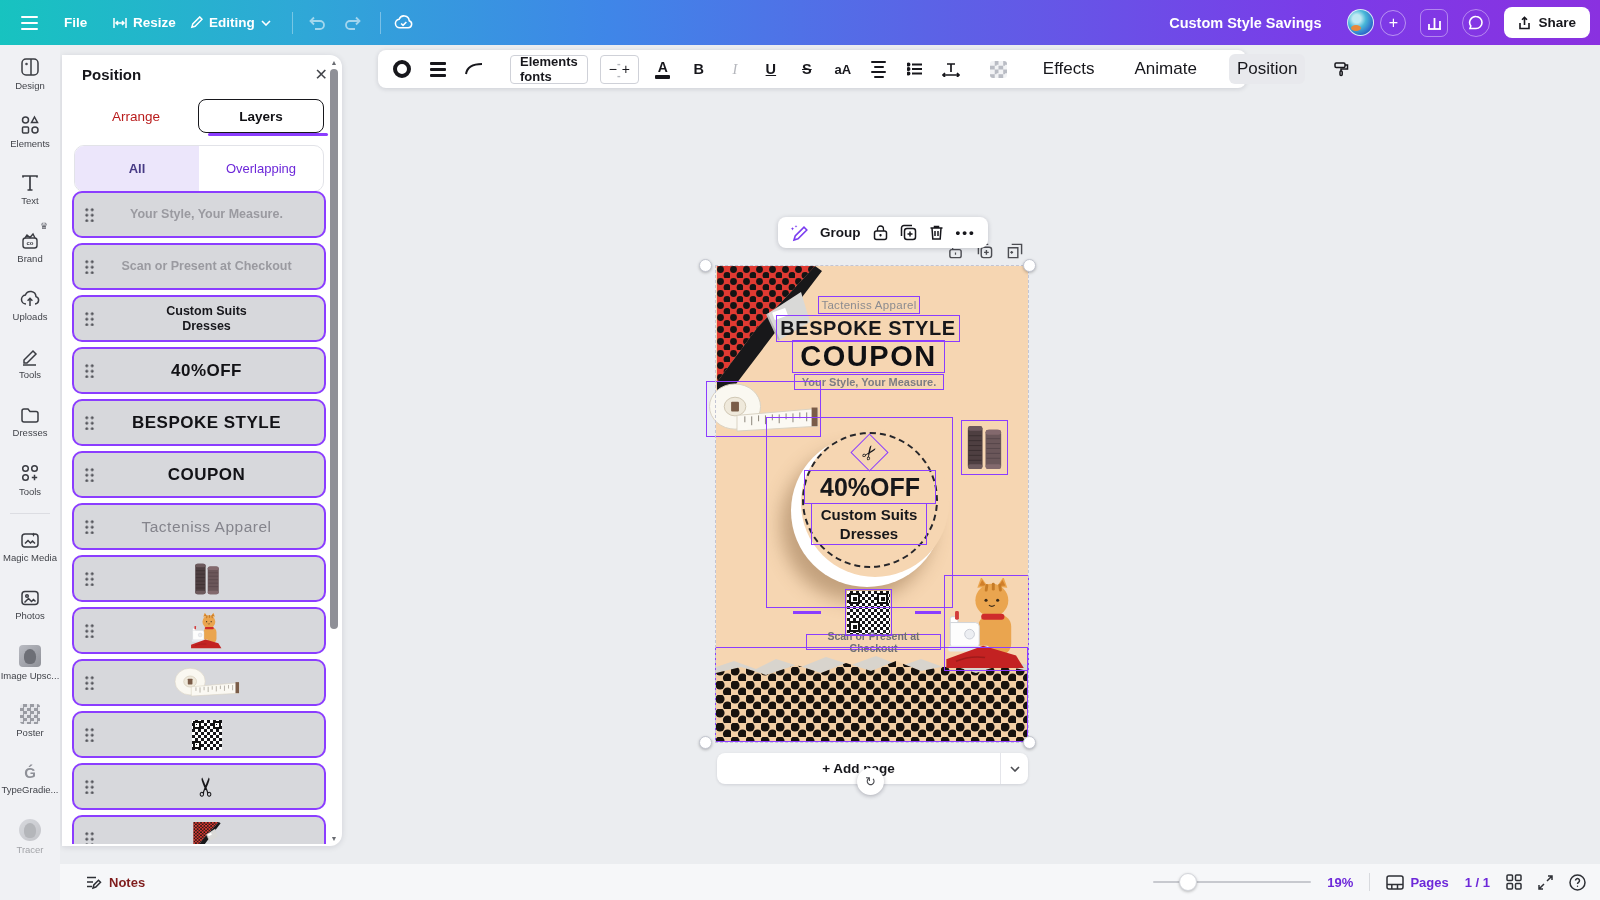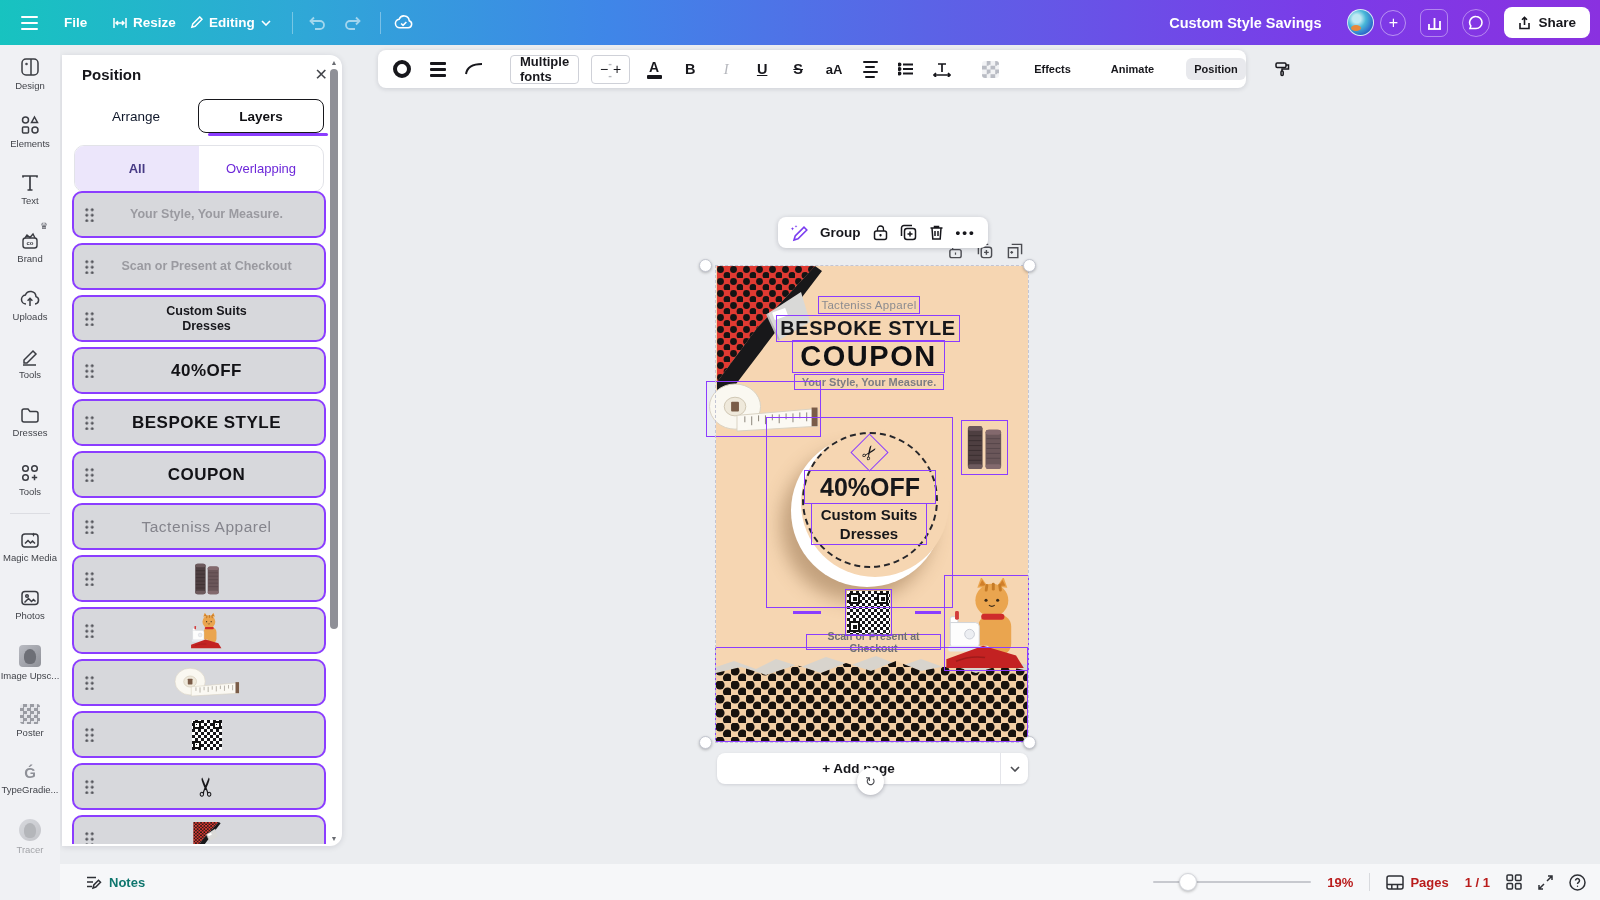--- a/index.html
+++ b/index.html
@@ -35,21 +35,21 @@
   .crown { position:absolute; top:2px; right:12px; font-size:9px; color:#5c5e66; }
   .thumb-ic { width:22px; height:22px; border-radius:4px; background:linear-gradient(135deg,#b9bbc2,#8e9097); position:relative; overflow:hidden; }
   .thumb-ic::after { content:""; position:absolute; inset:4px 5px 3px 5px; background:#6d6f76; border-radius:50% 50% 40% 40%; }
 
   
   #panel { position:absolute; left:62px; top:55px; width:280px; height:791px; background:#fff; border-radius:0 12px 12px 0; box-shadow:0 1px 6px rgba(20,20,40,.12); z-index:20; }
   #panel-header { position:absolute; left:20px; top:11px; right:14px; display:flex; justify-content:space-between; align-items:center; }
   #panel-title { font-size:15px; font-weight:700; color:#17171c; }
   #panel-close { font-size:16px; color:#43454b; cursor:pointer; line-height:1; }
   .tabs { position:absolute; left:12px; top:44px; right:18px; height:34px; display:flex; }
-  .tab { flex:1; display:flex; align-items:center; justify-content:center; font-size:13.5px; color:#0f172a; cursor:pointer; }
+  .tab { flex:1; display:flex; align-items:center; justify-content:center; font-size:13.5px; color:#b91c1c; cursor:pointer; }
   .tab.active { border:1.6px solid #17171c; border-radius:8px; color:#101014; font-weight:700; background:#fff; }
   .tab-underline { position:absolute; left:146px; width:120px; top:78px; height:2.5px; background:#8b3dff; border-radius:2px; }
   .segmented { position:absolute; left:12px; right:18px; top:90px; height:47px; border:1px solid #e2e3e8; border-radius:10px; display:flex; overflow:hidden; background:#fff; }
   .seg { flex:1; display:flex; align-items:center; justify-content:center; font-size:13px; color:#6d28d9; cursor:pointer; }
   .seg.active { background:#ece6fb; color:#473a85; font-weight:700; }
   #layers-list { position:absolute; left:10px; right:16px; top:136px; bottom:2px; overflow:hidden; display:flex; flex-direction:column; gap:5px; }
   .layer-row { flex:0 0 47px; background:#d7d8dc; border:2px solid #8b3dff; border-radius:10px; display:flex; align-items:center; padding:0 10px; cursor:pointer; }
   .drag-dots { width:11px; height:15px; background:radial-gradient(circle, #54555b 1.3px, transparent 1.6px); background-size:5.5px 5.5px; flex:0 0 11px; margin-right:4px; cursor:grab; }
   .layer-content { flex:1; display:flex; flex-direction:column; align-items:center; justify-content:center; line-height:1.15; }
   .lt-muted { font-size:12.5px; font-weight:700; color:#9a9aa0; }
@@ -75,21 +75,21 @@
   .colorA b { font-size:14px; font-weight:800; }
   .colorA i { display:block; width:15px; height:3.5px; background:#17171c; margin-top:1.5px; border-radius:1px; }
   .f-b { font-weight:800; font-size:14.5px; }
   .f-i { font-style:italic; font-family:"Liberation Serif",serif; color:#b4b6bc; font-size:14.5px; }
   .f-u { text-decoration:underline; font-size:14.5px; font-weight:600; }
   .f-s { text-decoration:line-through; font-size:14.5px; font-weight:600; }
   .f-aa { font-size:13px; font-weight:700; }
   .align-ic { width:15px; display:flex; flex-direction:column; gap:3px; align-items:center; }
   .align-ic i { height:2px; background:#17171c; border-radius:1px; display:block; }
   .checker { width:17px; height:17px; border-radius:3px; background:conic-gradient(#b9bcc4 90deg,#f2f3f5 0 180deg,#b9bcc4 0 270deg,#f2f3f5 0) 0 0/8.5px 8.5px; }
-  .f-txtbtn { font-size:11px; font-weight:700; color:#17171c; cursor:pointer; padding:5px 8px; border-radius:6px; }
+  .f-txtbtn { font-size:17px; font-weight:400; color:#17171c; cursor:pointer; padding:5px 8px; border-radius:6px; }
   .f-txtbtn.active { background:#e8e9ed; }
 
   
   #canvas-area { position:absolute; left:60px; top:45px; right:0; bottom:36px; background:#ebedf0; }
   
   #sel-toolbar { position:absolute; left:718px; top:172px; height:31px; background:#fff; border-radius:8px; box-shadow:0 1px 5px rgba(20,20,40,.2); display:flex; align-items:center; gap:12px; padding:0 12px; z-index:12; font-size:13.5px; font-weight:700; color:#17171c; }
   .mini-ics { position:absolute; left:888px; top:198px; display:flex; gap:14px; z-index:11; }
   .mini-ics svg { display:block; }
 
   
@@ -120,25 +120,25 @@
   #corner { position:absolute; left:1px; top:0px; width:105px; height:131px; z-index:4; }
 
   
   #addpage { position:absolute; left:657px; top:708px; width:311px; height:31px; background:#fff; border-radius:8px; box-shadow:0 1px 3px rgba(20,20,40,.12); display:flex; align-items:center; z-index:6; cursor:pointer; }
   #addpage .main { flex:1; text-align:center; font-size:13.5px; font-weight:700; color:#17171c; }
   #addpage .chev { width:28px; height:100%; border-left:1px solid #e4e5ea; display:flex; align-items:center; justify-content:center; }
   #rotate-handle { position:absolute; left:797px; top:723px; width:27px; height:27px; border-radius:50%; background:#fff; box-shadow:0 1px 4px rgba(20,20,40,.3); display:flex; align-items:center; justify-content:center; font-size:13px; color:#4c4d52; z-index:7; }
 
   
   #bottombar { position:absolute; left:60px; right:0; bottom:0; height:36px; background:#f6f7f9; display:flex; align-items:center; z-index:40; }
-  #notes { display:flex; align-items:center; gap:7px; margin-left:26px; font-size:13px; font-weight:700; color:#0f766e; cursor:pointer; }
+  #notes { display:flex; align-items:center; gap:7px; margin-left:26px; font-size:13px; font-weight:700; color:#7f1d1d; cursor:pointer; }
   #bb-right { position:absolute; right:14px; display:flex; align-items:center; gap:16px; }
   #zoom-slider { width:158px; height:2.5px; background:#c7c9cf; border-radius:2px; position:relative; cursor:pointer; }
   #zoom-thumb { position:absolute; left:26px; top:-8px; width:18px; height:18px; border-radius:50%; background:#fff; border:1px solid #d4d6dc; box-shadow:0 1px 3px rgba(0,0,0,.25); }
-  .bb-txt { font-size:13px; font-weight:700; color:#b91c1c; }
+  .bb-txt { font-size:13px; font-weight:700; color:#6d28d9; }
   .bb-div { width:1px; height:18px; background:#d8dade; }
   .bb-ic { display:flex; align-items:center; gap:6px; cursor:pointer; color:#2e3036; }
 </style>
 </head>
 <body>
 
 <div id="topbar">
   <div class="tb-left">
     <div class="tb-item" style="position:absolute;left:21px;">
       <span class="hamburger">
@@ -430,21 +430,21 @@
         <i></i>
         <i></i>
       </span>
     </div>
   <div class="f-ic">
       <svg width="18" height="12" viewBox="0 0 18 12" fill="none" stroke="#17171c" stroke-width="2">
         <path d="M1 11C2 4.5 8 1 17 1"></path>
       </svg>
     </div>
   <div class="f-div"></div>
-  <div class="font-box">Multiple fonts</div>
+  <div class="font-box">Elements fonts</div>
   <div class="size-box">
     <span>−</span>
     <span class="mixed">--</span>
     <span>+</span>
   </div>
   <div class="f-ic colorA">
       <b>A</b>
       <i></i>
     </div>
   <div class="f-ic f-b">B</div>

